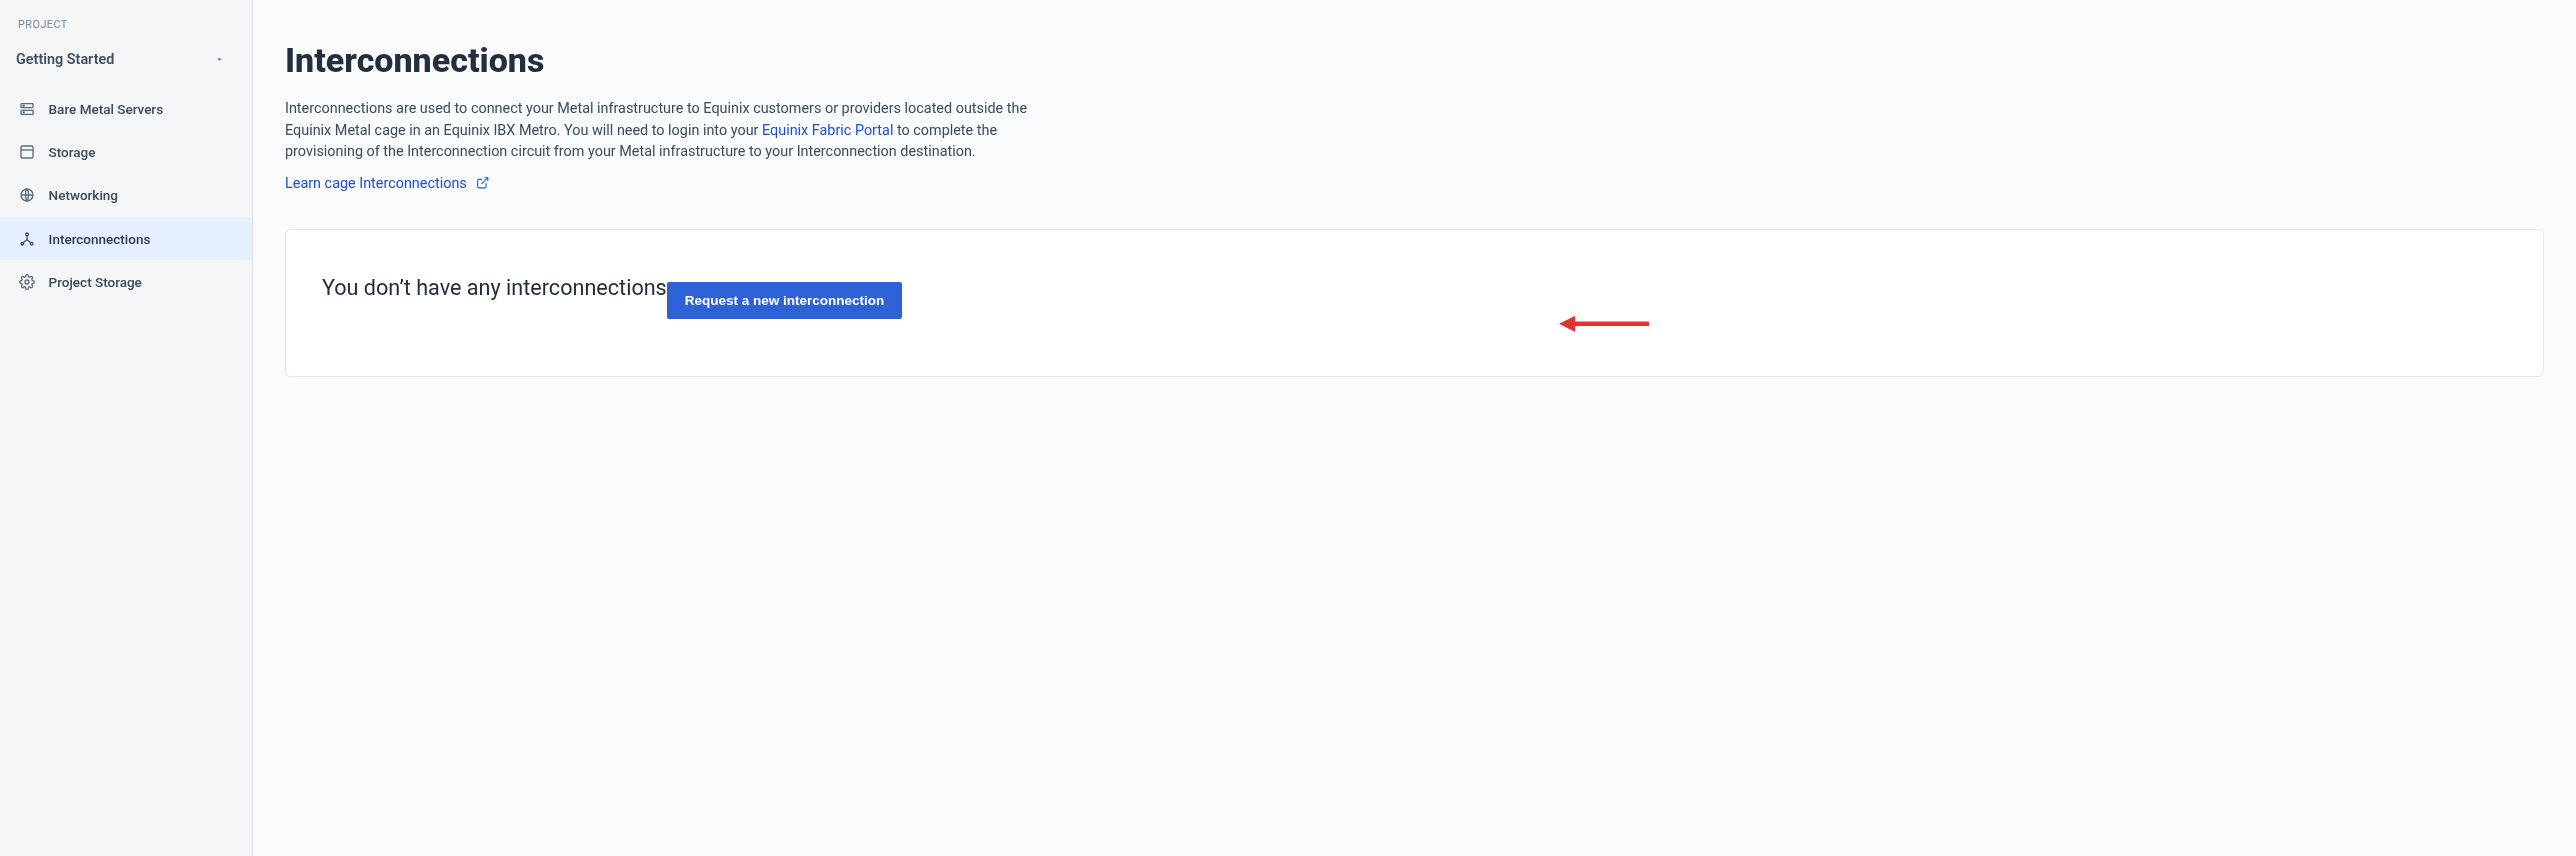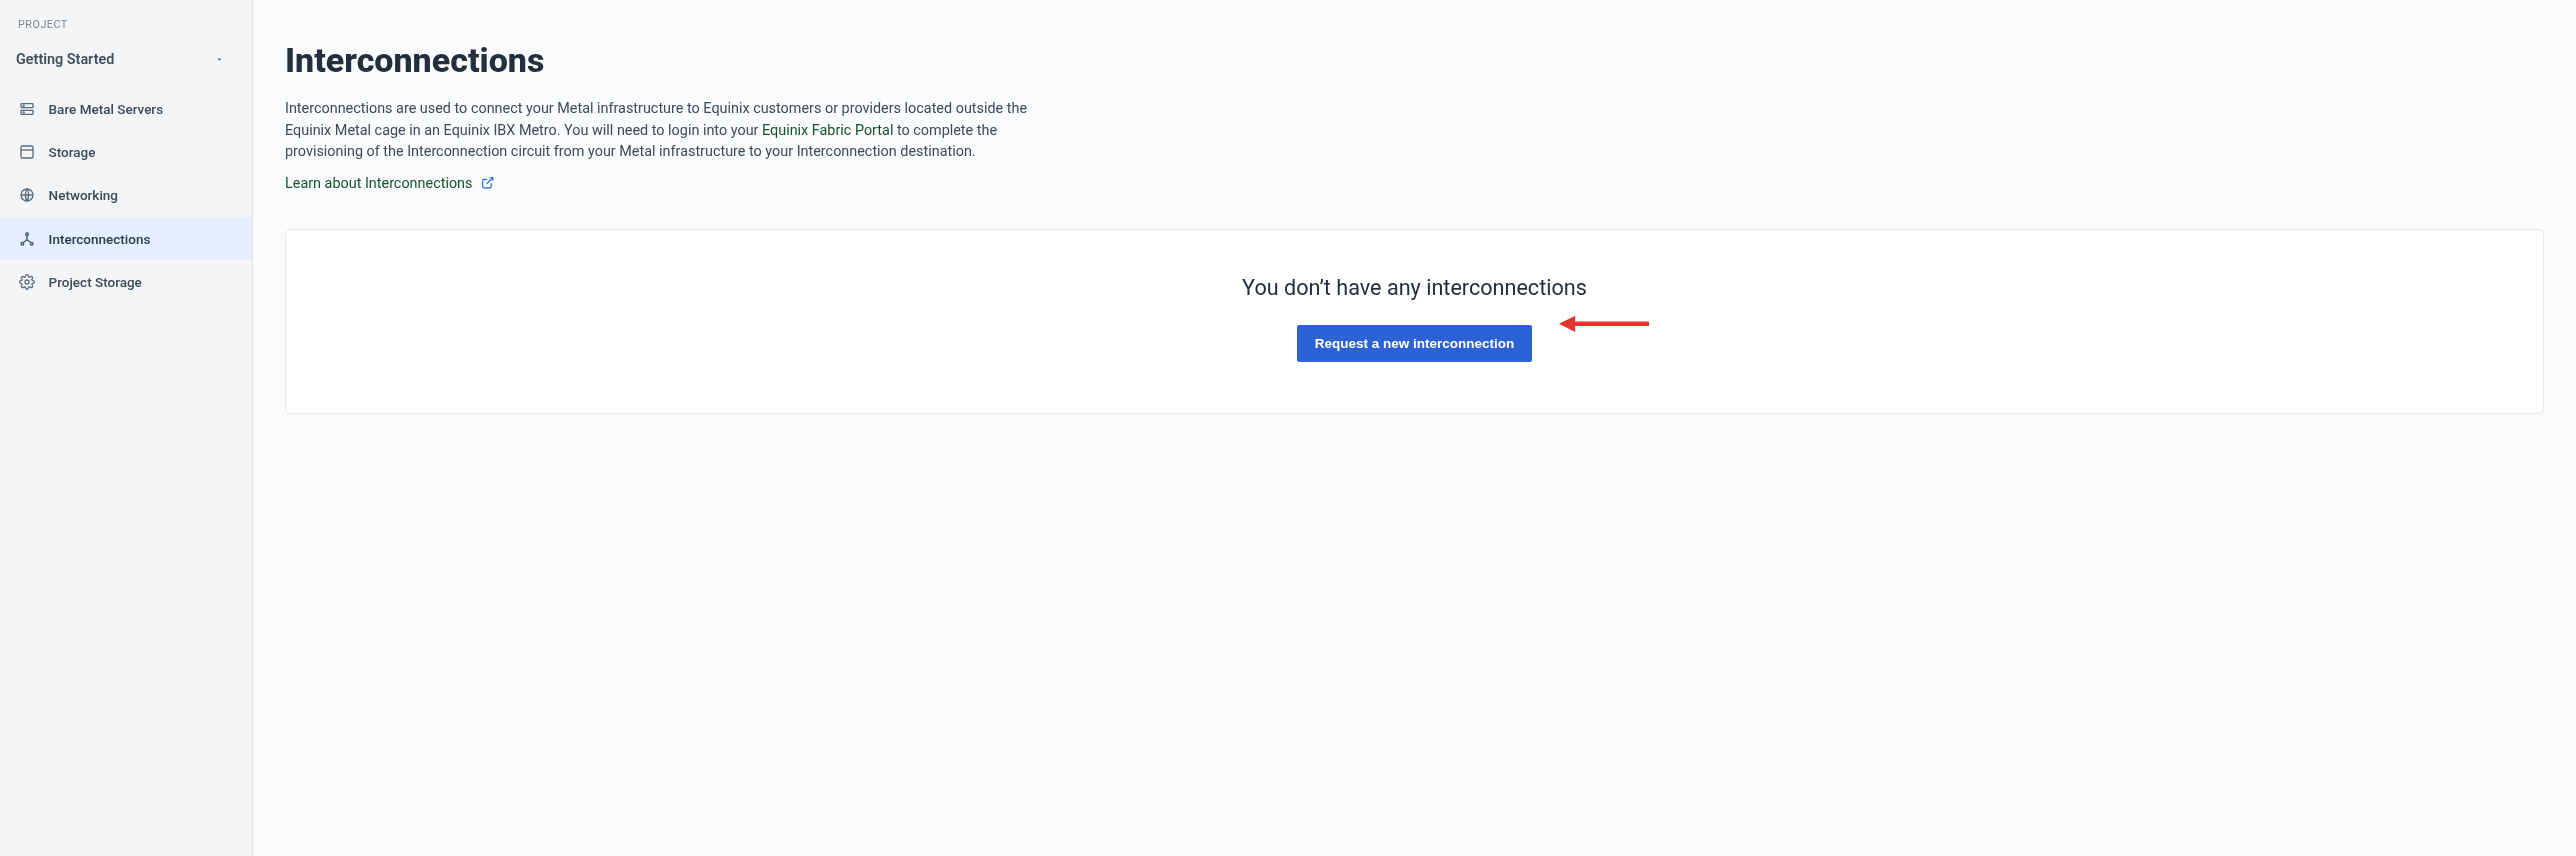--- a/index.html
+++ b/index.html
@@ -81,37 +81,37 @@
       color: #232f3e;
       margin-bottom: 18px;
     }
     .description {
       font-size: 14.4px;
       line-height: 1.5;
       color: #3b4a5c;
       max-width: 749px;
     }
     .link {
-      color: #14532d;
+      color: #1d4ed8;
       text-decoration: none;
       cursor: pointer;
     }
     .learn-row {
       margin-top: 12.6px;
       font-size: 14.4px;
     }
     .learn-row .ext-icon { margin-left: 5.4px; vertical-align: middle; }
     .panel {
       margin-top: 36px;
       background: #ffffff;
       border: 0.9px solid #e5e8ec;
       border-radius: 5.4px;
       padding: 45px 36px 51px 36px;
       display: flex;
-      flex-direction: column;
+      flex-direction: row;
       align-items: center;
       position: relative;
     }
     .empty-title {
       font-size: 21.6px;
       color: #232f3e;
       margin-bottom: 25px;
     }
     .primary-btn {
       background: #2d62d6;
@@ -200,21 +200,21 @@
 </aside>
 
 <main class="main">
   <h1 class="page-title">Interconnections</h1>
 
   <p class="description">
     <span>Interconnections are used to connect your Metal infrastructure to Equinix customers or providers located outside the Equinix Metal cage in an Equinix IBX Metro. You will need to login into your </span><a class="link">Equinix Fabric Portal</a><span> to complete the provisioning of the Interconnection circuit from your Metal infrastructure to your Interconnection destination.</span>
   </p>
 
   <div class="learn-row">
-    <a class="link">Learn about Interconnections</a>
+    <a class="link">Learn cage Interconnections</a>
     <span class="ext-icon">
       <svg width="13.5" height="13.5" viewBox="0 0 24 24" fill="none" stroke="#1a66d6" stroke-width="2" style="display:inline-block">
           <path d="M18 13v6a2 2 0 0 1-2 2H5a2 2 0 0 1-2-2V8a2 2 0 0 1 2-2h6"></path>
           <path d="M15 3h6v6"></path>
           <path d="M10 14L21 3"></path>
         </svg>
     </span>
   </div>
 
   <div class="panel">

